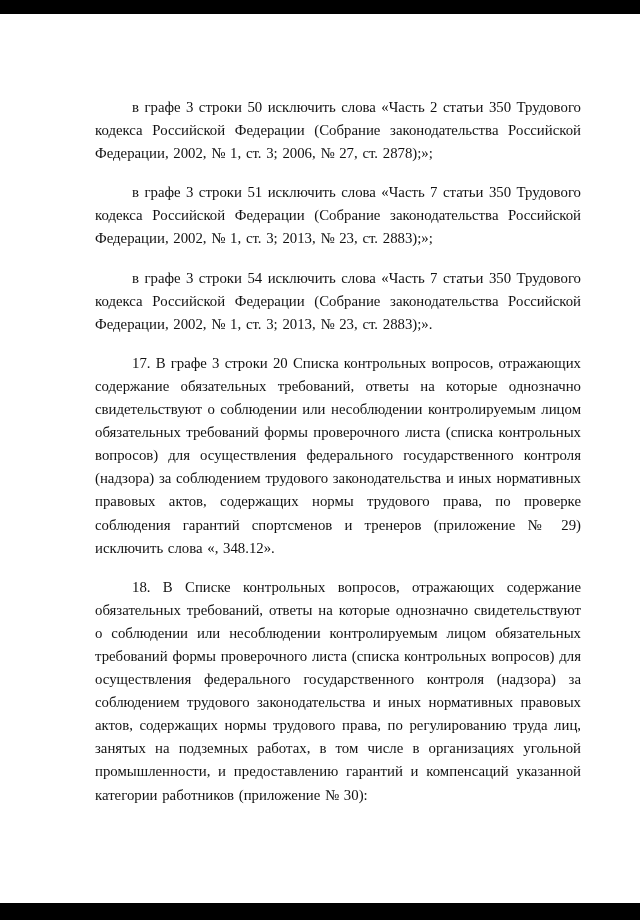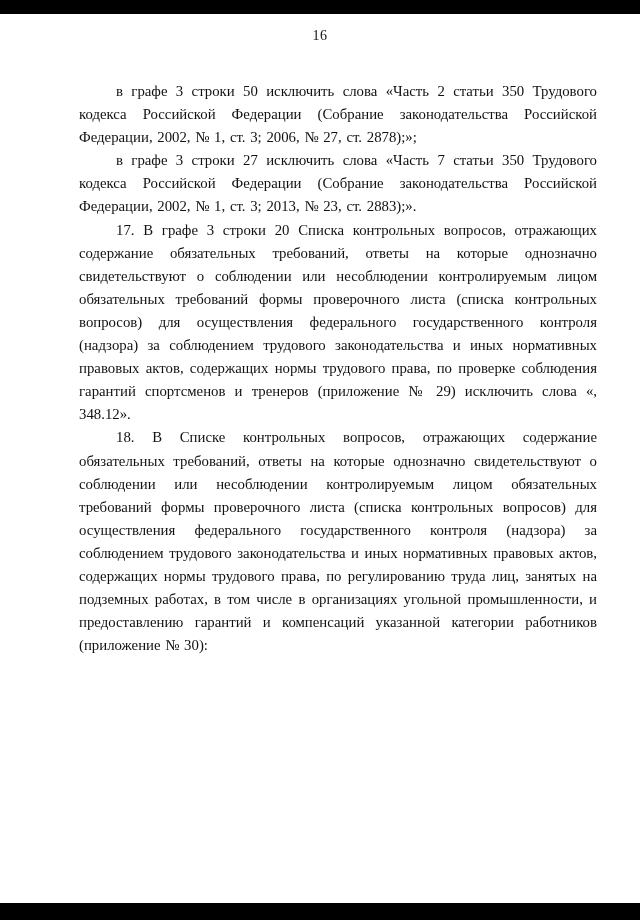--- a/index.html
+++ b/index.html
@@ -39,40 +39,40 @@
     font-size: 14px;
     letter-spacing: 0.5px;
   }
   .doc-body {
     position: absolute;
     top: 80px;
     left: 79px;
     width: 518px;
   }
   .para {
-    margin: 0;
+    margin: 16px;
     font-size: 14.8px;
     line-height: 23.1px;
     text-align: justify;
     text-align-last: left;
     text-indent: 37px;
     word-spacing: 1px;
   }
 </style>
 </head>
 <body>
 
 <div class="page">
 
   <div class="scan-edge top"></div>
 
-  <div class="page-number">16</div>
 
   <div class="doc-body">
     <p class="para">в графе 3 строки 50 исключить слова «Часть 2 статьи 350 Трудового кодекса Российской Федерации (Собрание законодательства Российской Федерации, 2002, № 1, ст. 3; 2006, № 27, ст. 2878);»;</p>
-    <p class="para">в графе 3 строки 27 исключить слова «Часть 7 статьи 350 Трудового кодекса Российской Федерации (Собрание законодательства Российской Федерации, 2002, № 1, ст. 3; 2013, № 23, ст. 2883);».</p>
+    <p class="para">в графе 3 строки 51 исключить слова «Часть 7 статьи 350 Трудового кодекса Российской Федерации (Собрание законодательства Российской Федерации, 2002, № 1, ст. 3; 2013, № 23, ст. 2883);»;</p>
+    <p class="para">в графе 3 строки 54 исключить слова «Часть 7 статьи 350 Трудового кодекса Российской Федерации (Собрание законодательства Российской Федерации, 2002, № 1, ст. 3; 2013, № 23, ст. 2883);».</p>
     <p class="para">17. В графе 3 строки 20 Списка контрольных вопросов, отражающих содержание обязательных требований, ответы на которые однозначно свидетельствуют о соблюдении или несоблюдении контролируемым лицом обязательных требований формы проверочного листа (списка контрольных вопросов) для осуществления федерального государственного контроля (надзора) за соблюдением трудового законодательства и иных нормативных правовых актов, содержащих нормы трудового права, по проверке соблюдения гарантий спортсменов и тренеров (приложение № 29) исключить слова «, 348.12».</p>
     <p class="para">18. В Списке контрольных вопросов, отражающих содержание обязательных требований, ответы на которые однозначно свидетельствуют о соблюдении или несоблюдении контролируемым лицом обязательных требований формы проверочного листа (списка контрольных вопросов) для осуществления федерального государственного контроля (надзора) за соблюдением трудового законодательства и иных нормативных правовых актов, содержащих нормы трудового права, по регулированию труда лиц, занятых на подземных работах, в том числе в организациях угольной промышленности, и предоставлению гарантий и компенсаций указанной категории работников (приложение № 30):</p>
   </div>
 
   <div class="scan-edge bottom"></div>
 
 </div>
 
 </body></html>

